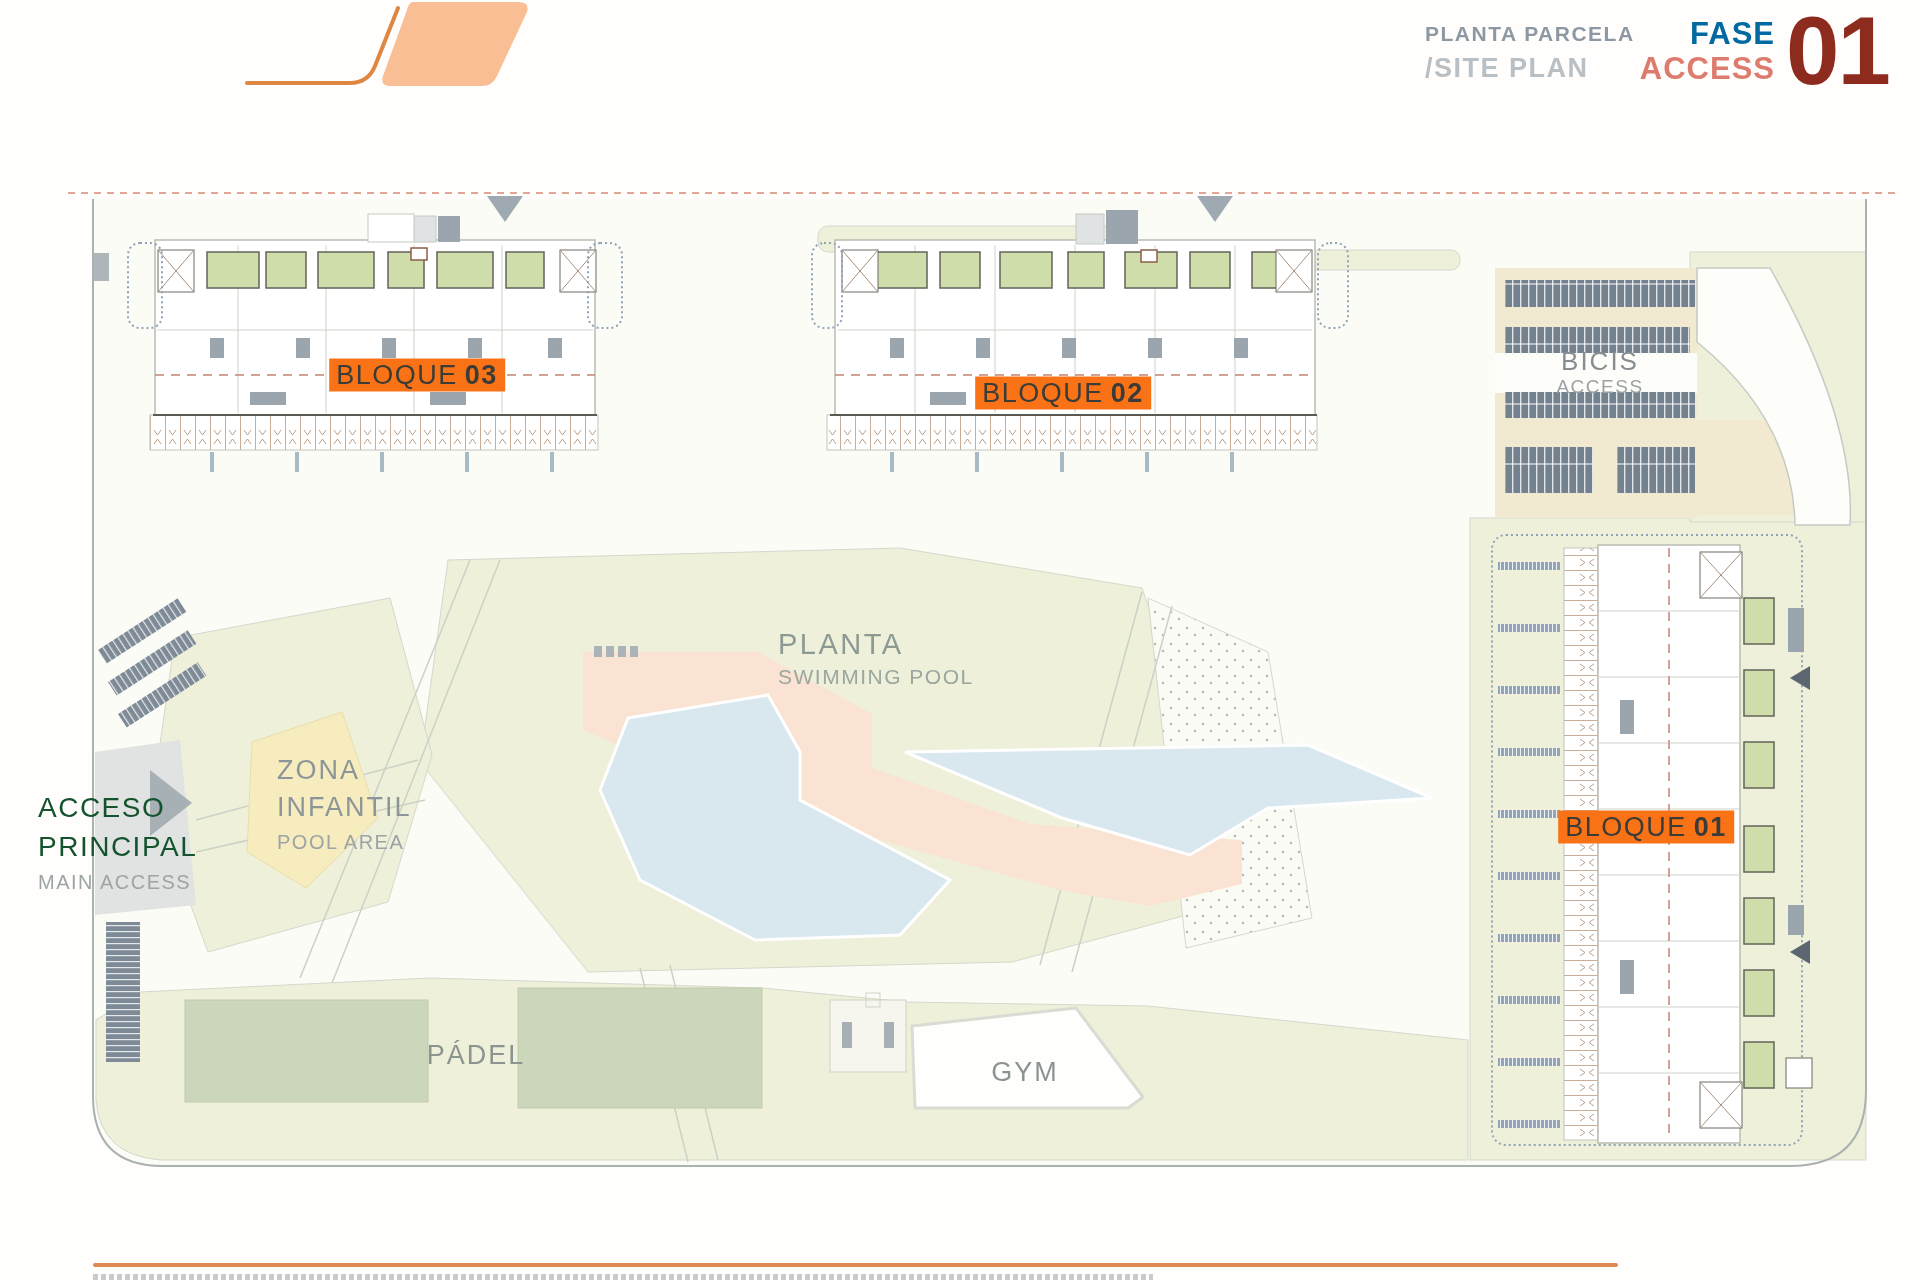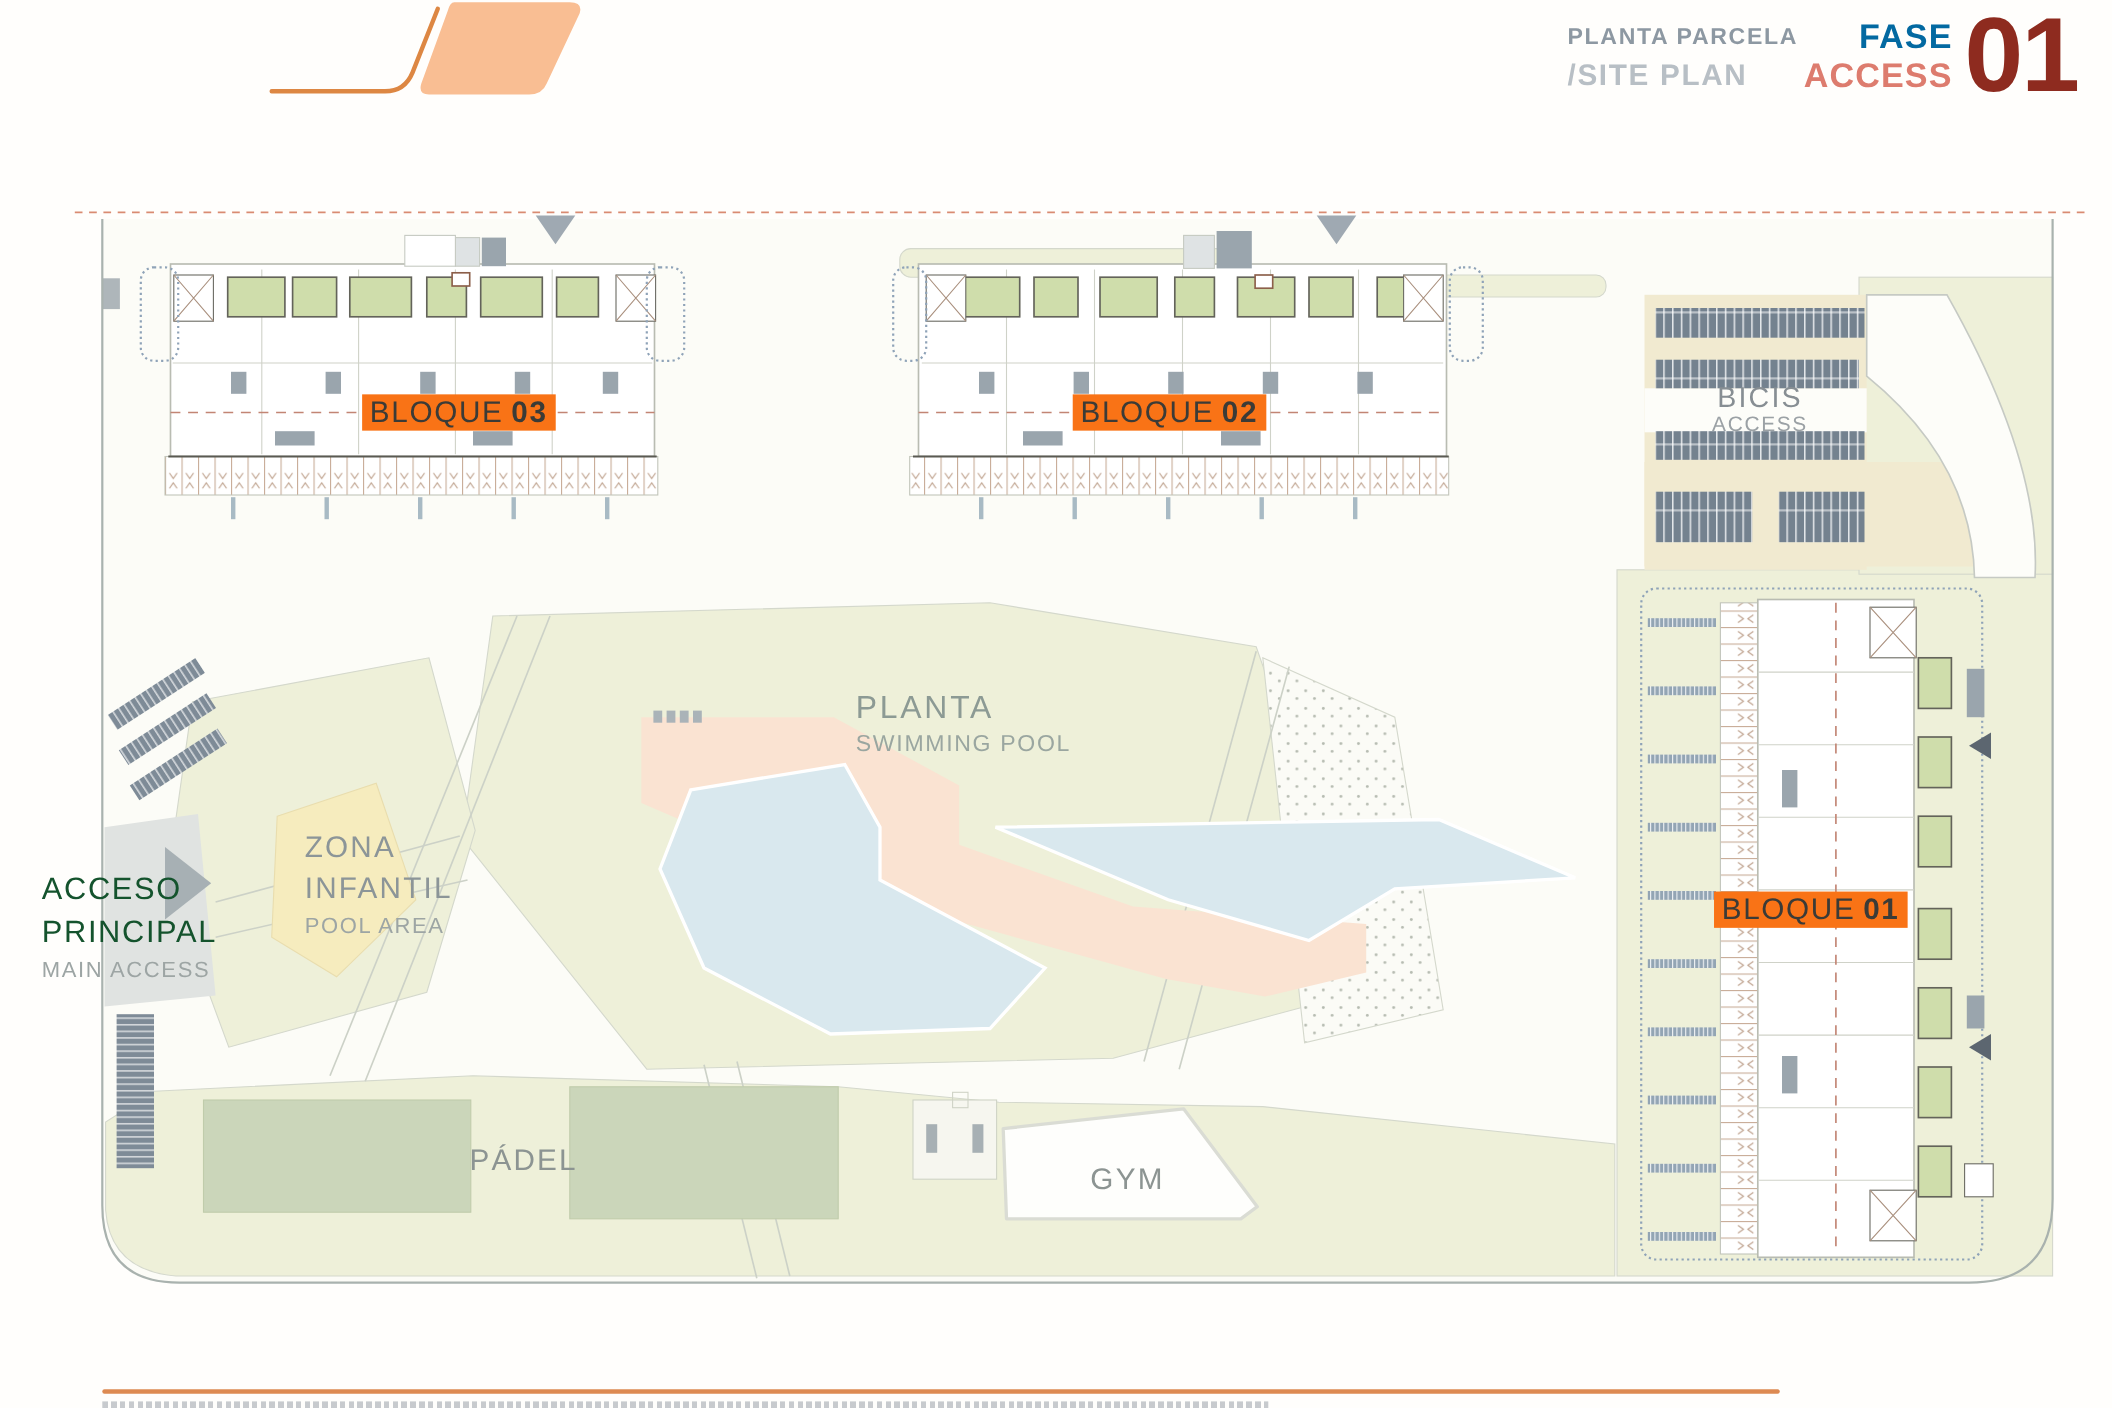--- a/index.html
+++ b/index.html
@@ -330,21 +330,21 @@
   <div class="hdr-phase">
     <div class="es">FASE</div>
     <div class="en">ACCESS</div>
   </div>
   <div class="hdr-num">01</div>
 
   <div class="labels">
     <div class="lbl blk center" style="left:417px;top:375px">
       <span>BLOQUE</span><span class="b">03</span>
     </div>
-    <div class="lbl blk center" style="left:1063px;top:375px">
+    <div class="lbl blk center" style="left:1063px;top:393px">
       <span>BLOQUE</span><span class="b">02</span>
     </div>
     <div class="lbl blk center" style="left:1646px;top:827px">
       <span>BLOQUE</span><span class="b">01</span>
     </div>
 
     <div class="lbl center" style="left:1600px;top:372px">
       <div class="bicis-es">BICIS</div>
       <div class="bicis-en">ACCESS</div>
     </div>

